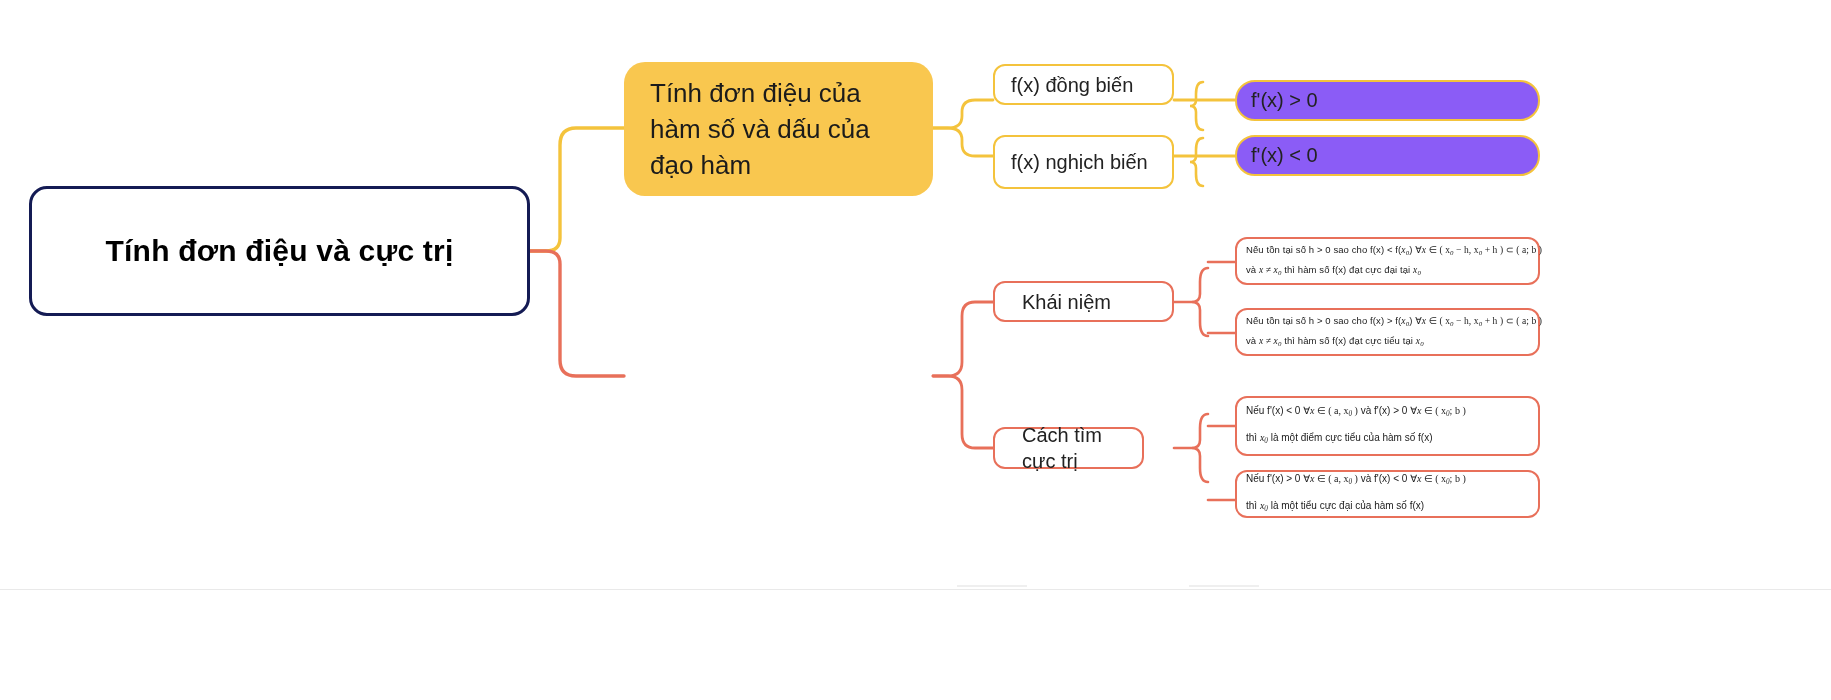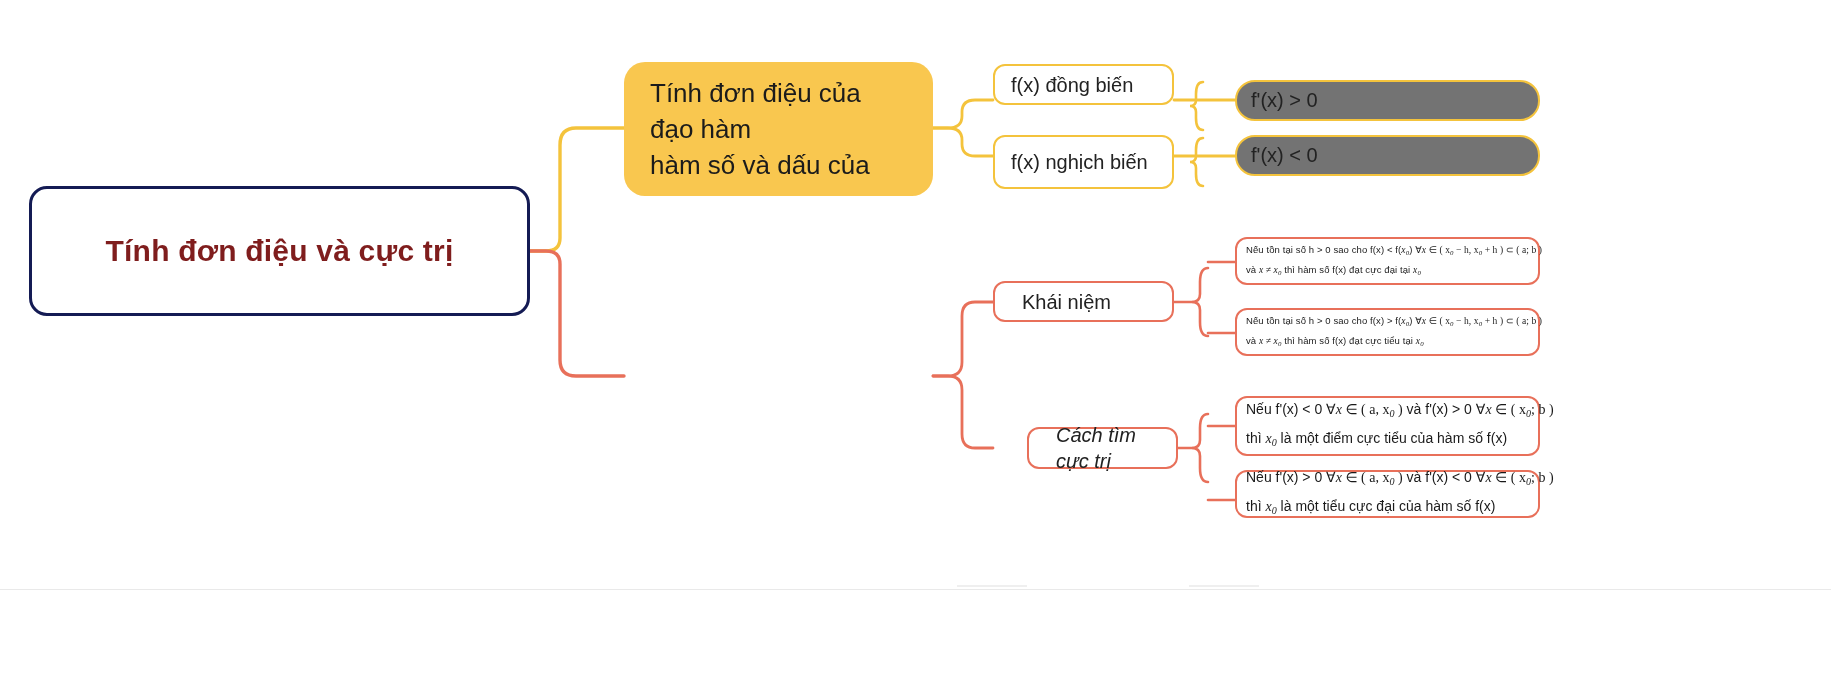--- a/index.html
+++ b/index.html
@@ -16,21 +16,21 @@
   .node{position:absolute;box-sizing:border-box;display:flex;align-items:center;}
   .node-inner{width:100%;}
 
   
   .root{
     left:29px;top:186px;width:501px;height:130px;
     border:3px solid #141b54;border-radius:18px;background:#ffffff;
     justify-content:center;text-align:center;
   }
   .root .label{
-    color:#7f1d1d;font-weight:bold;font-size:30px;line-height:40px;
+    color:#000000;font-weight:bold;font-size:30px;line-height:40px;
     letter-spacing:.2px;
   }
 
   
   .l1{
     border-radius:21px;display:flex;align-items:center;
     padding:0 26px;
   }
   .l1 .label{font-size:26px;line-height:36px;}
 
@@ -52,44 +52,44 @@
     padding:0 16px;box-sizing:border-box;
   }
   .l2 .label{font-size:20px;line-height:26px;color:#222;}
 
   .pill-y{border:2.5px solid #f4c33c;}
   .pill-r{border:2.5px solid #e8705a;padding-left:27px;}
 
   .n-dongbien   {left:993px;top:64px; width:181px;height:41px;}
   .n-nghichbien {left:993px;top:135px;width:181px;height:54px;}
   .n-khainiem   {left:993px;top:281px;width:181px;height:41px;}
-  .n-cachtim    {left:1027px;top:427px;width:151px;height:42px;font-style:italic;}
+  .n-cachtim    {left:993px;top:427px;width:151px;height:42px;}
 
   
   .l3y{
     left:1235px;width:305px;height:41px;
-    border:2.5px solid #f4c33c;border-radius:20px;background:#737373;
+    border:2.5px solid #f4c33c;border-radius:20px;background:#8b5cf6;
     display:flex;align-items:center;padding:0 14px;box-sizing:border-box;
   }
   .l3y .label{font-size:20px;color:#222;}
   .v-fplus  {top:80px;}
   .v-fminus {top:135px;text-align:center;}
 
   
   .fbox{
     position:absolute;left:1235px;width:305px;
     border:2.2px solid #e8705a;border-radius:12px;background:#fff;
     box-sizing:border-box;padding:7px 9px;
     display:flex;flex-direction:column;justify-content:center;
   }
   .fbox .line{
     color:#1a1a1a;white-space:nowrap;
   }
   .tiny{font-size:9.5px;line-height:17px;letter-spacing:.1px;}
-  .mid {font-size:14px;line-height:24px;}
+  .mid {font-size:10px;line-height:24px;}
 
   .f-cucdai {top:237px;height:48px;}
   .f-cuctieu{top:308px;height:48px;}
   .f-ct     {top:396px;height:60px;}
   .f-cd     {top:470px;height:48px;}
 
   .mi{font-style:italic;font-family:"Liberation Serif",serif;}
   .sub{font-size:.72em;vertical-align:-0.28em;font-style:italic;font-family:"Liberation Serif",serif;}
   .op{font-family:"Liberation Serif",serif;}
 
@@ -132,22 +132,22 @@
 
   <div class="node root">
     <div class="node-inner">
       <div class="label">Tính đơn điệu và cực trị</div>
     </div>
   </div>
 
   <div class="node l1 topic-yellow">
     <div class="node-inner">
       <div class="label">Tính đơn điệu của</div>
+      <div class="label">hàm số và dấu của</div>
       <div class="label">đạo hàm</div>
-      <div class="label">hàm số và dấu của</div>
     </div>
   </div>
 
 
   <div class="node l2 pill-y n-dongbien">
     <span class="label">f(x) đồng biến</span>
   </div>
   <div class="node l2 pill-y n-nghichbien">
     <span class="label">f(x) nghịch biến</span>
   </div>

